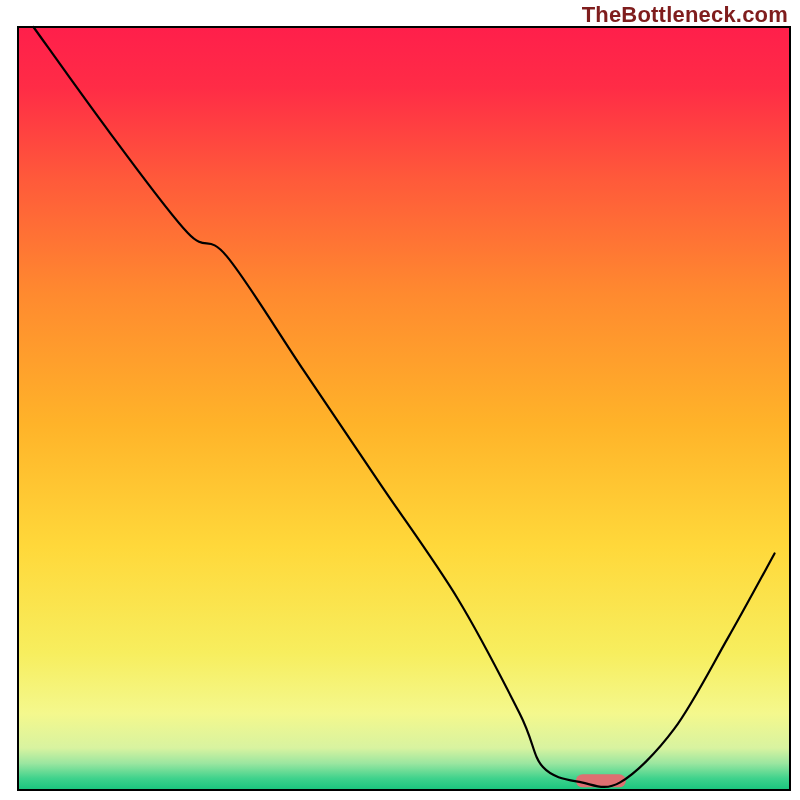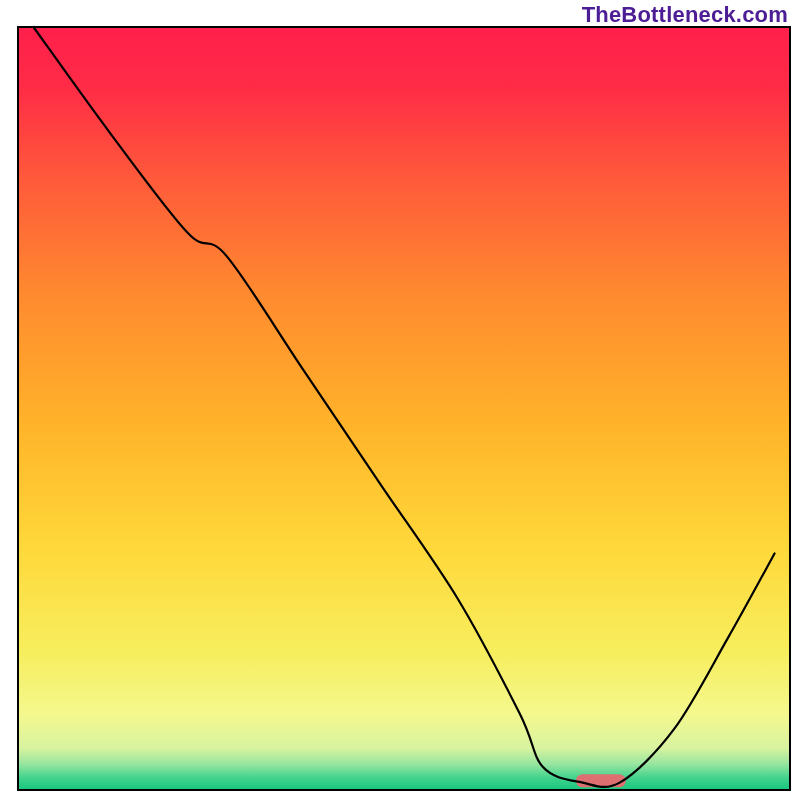--- a/index.html
+++ b/index.html
@@ -15,21 +15,21 @@
     position: relative;
     width: 800px;
     height: 800px;
   }
   .watermark {
     position: absolute;
     top: 2px;
     right: 12px;
     font-size: 22px;
     font-weight: 600;
-    color: #4c1d95;
+    color: #7f1d1d;
     letter-spacing: 0.2px;
     z-index: 10;
   }
   svg.plot {
     position: absolute;
     left: 0;
     top: 0;
     width: 800px;
     height: 800px;
     display: block;

